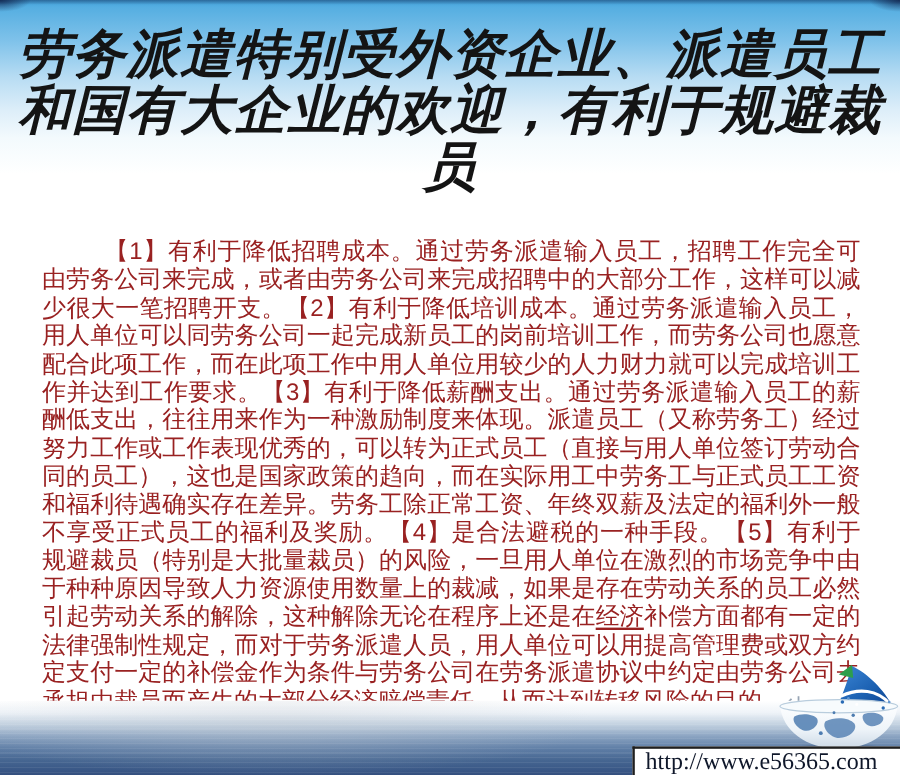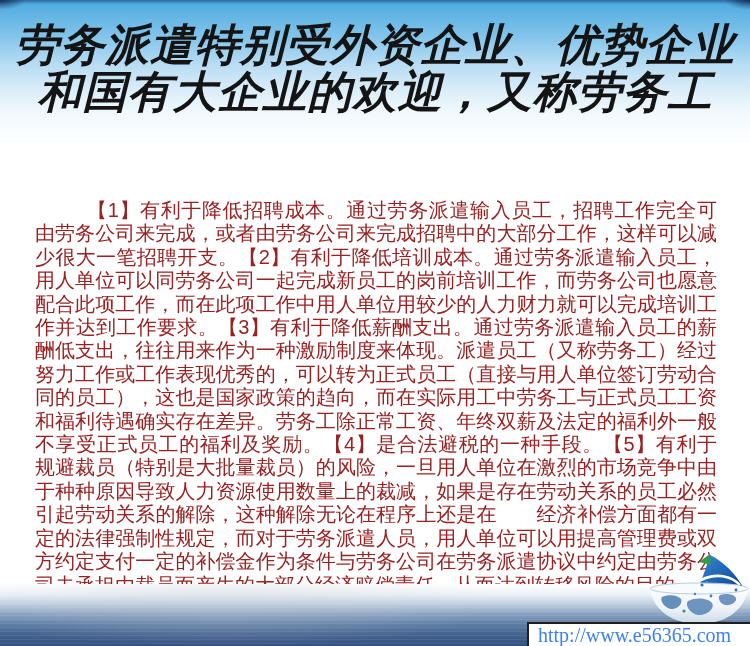--- a/index.html
+++ b/index.html
@@ -32,21 +32,21 @@
     letter-spacing:1px;
   }
 
   .body-text{
     position:absolute;top:179px;left:35px;width:682px;
     font-size:20px;line-height:23.4px;
     color:#992121;
     text-align:justify;
     text-indent:52px;
   }
-  .seg-underline{text-underline-offset:3px;margin-left:40px;}
+  .seg-underline{text-decoration:underline;text-underline-offset:3px;}
   .seg-return{color:#97a4b4;font-size:17px;}
 
   .ocean{
     position:absolute;left:0;top:584px;width:750px;height:62px;
     background:
       repeating-linear-gradient(180deg,
         rgba(255,255,255,0) 0 3px, rgba(255,255,255,.07) 3px 4px),
       radial-gradient(60% 120% at 30% 30%, rgba(200,205,212,.35), rgba(200,205,212,0) 60%),
       linear-gradient(180deg,
         #ffffff 0%, #eef3f8 16%, #c2d1e0 32%, #8aa3c1 48%,
@@ -59,34 +59,34 @@
     position:absolute;left:527px;top:622px;width:223px;height:24px;
     background:#ffffff;
     border-top:2px solid #1f1f1f;
     border-left:2px solid #1f1f1f;
     display:flex;align-items:center;
     box-sizing:border-box;
     padding-left:9px;
   }
   .url-text{
     font-family:"Liberation Serif","DejaVu Serif",serif;
-    font-size:20px;color:#3b82f6;white-space:nowrap;
+    font-size:20px;color:#0f172a;white-space:nowrap;
   }
 </style>
 </head>
 <body>
 
 <div class="slide">
 
   <div class="corner left"></div>
   <div class="corner right"></div>
 
   <div class="title">
-    <div>劳务派遣特别受外资企业、优势企业</div>
-    <div>和国有大企业的欢迎，又称劳务工</div>
+    <div>劳务派遣特别受外资企业、派遣员工</div>
+    <div>和国有大企业的欢迎，有利于规避裁员</div>
   </div>
 
   <p class="body-text" id="body-paragraph"><span>【1】有利于降低招聘成本。通过劳务派遣输入员工，招聘工作完全可由劳务公司来完成，或者由劳务公司来完成招聘中的大部分工作，这样可以减少很大一笔招聘开支。</span><span>【2】有利于降低培训成本。通过劳务派遣输入员工，用人单位可以同劳务公司一起完成新员工的岗前培训工作，而劳务公司也愿意配合此项工作，而在此项工作中用人单位用较少的人力财力就可以完成培训工作并达到工作要求。</span><span>【3】有利于降低薪酬支出。通过劳务派遣输入员工的薪酬低支出，往往用来作为一种激励制度来体现。派遣员工（又称劳务工）经过努力工作或工作表现优秀的，可以转为正式员工（直接与用人单位签订劳动合同的员工），这也是国家政策的趋向，而在实际用工中劳务工与正式员工工资和福利待遇确实存在差异。劳务工除正常工资、年终双薪及法定的福利外一般不享受正式员工的福利及奖励。</span><span>【4】是合法避税的一种手段。</span><span>【5】有利于规避裁员（特别是大批量裁员）的风险，一旦用人单位在激烈的市场竞争中由于种种原因导致人力资源使用数量上的裁减，如果是存在劳动关系的员工必然引起劳动关系的解除，这种解除无论在程序上还是在</span><span class="seg-underline">经济</span><span>补偿方面都有一定的法律强制性规定，而对于劳务派遣人员，用人单位可以用提高管理费或双方约定支付一定的补偿金作为条件与劳务公司在劳务派遣协议中约定由劳务公司去承担由裁员而产生的大部分经济赔偿责任，从而达到转移风险的目的。</span><span class="seg-return">↵</span></p>
 
   <div class="ocean"></div>
 
   <svg class="globe" viewBox="0 0 102 77" xmlns="http://www.w3.org/2000/svg">
     <defs>
       <linearGradient id="sailGrad" x1="0" y1="0" x2="1" y2="1">
         <stop offset="0" stop-color="#3d87d6"></stop>

